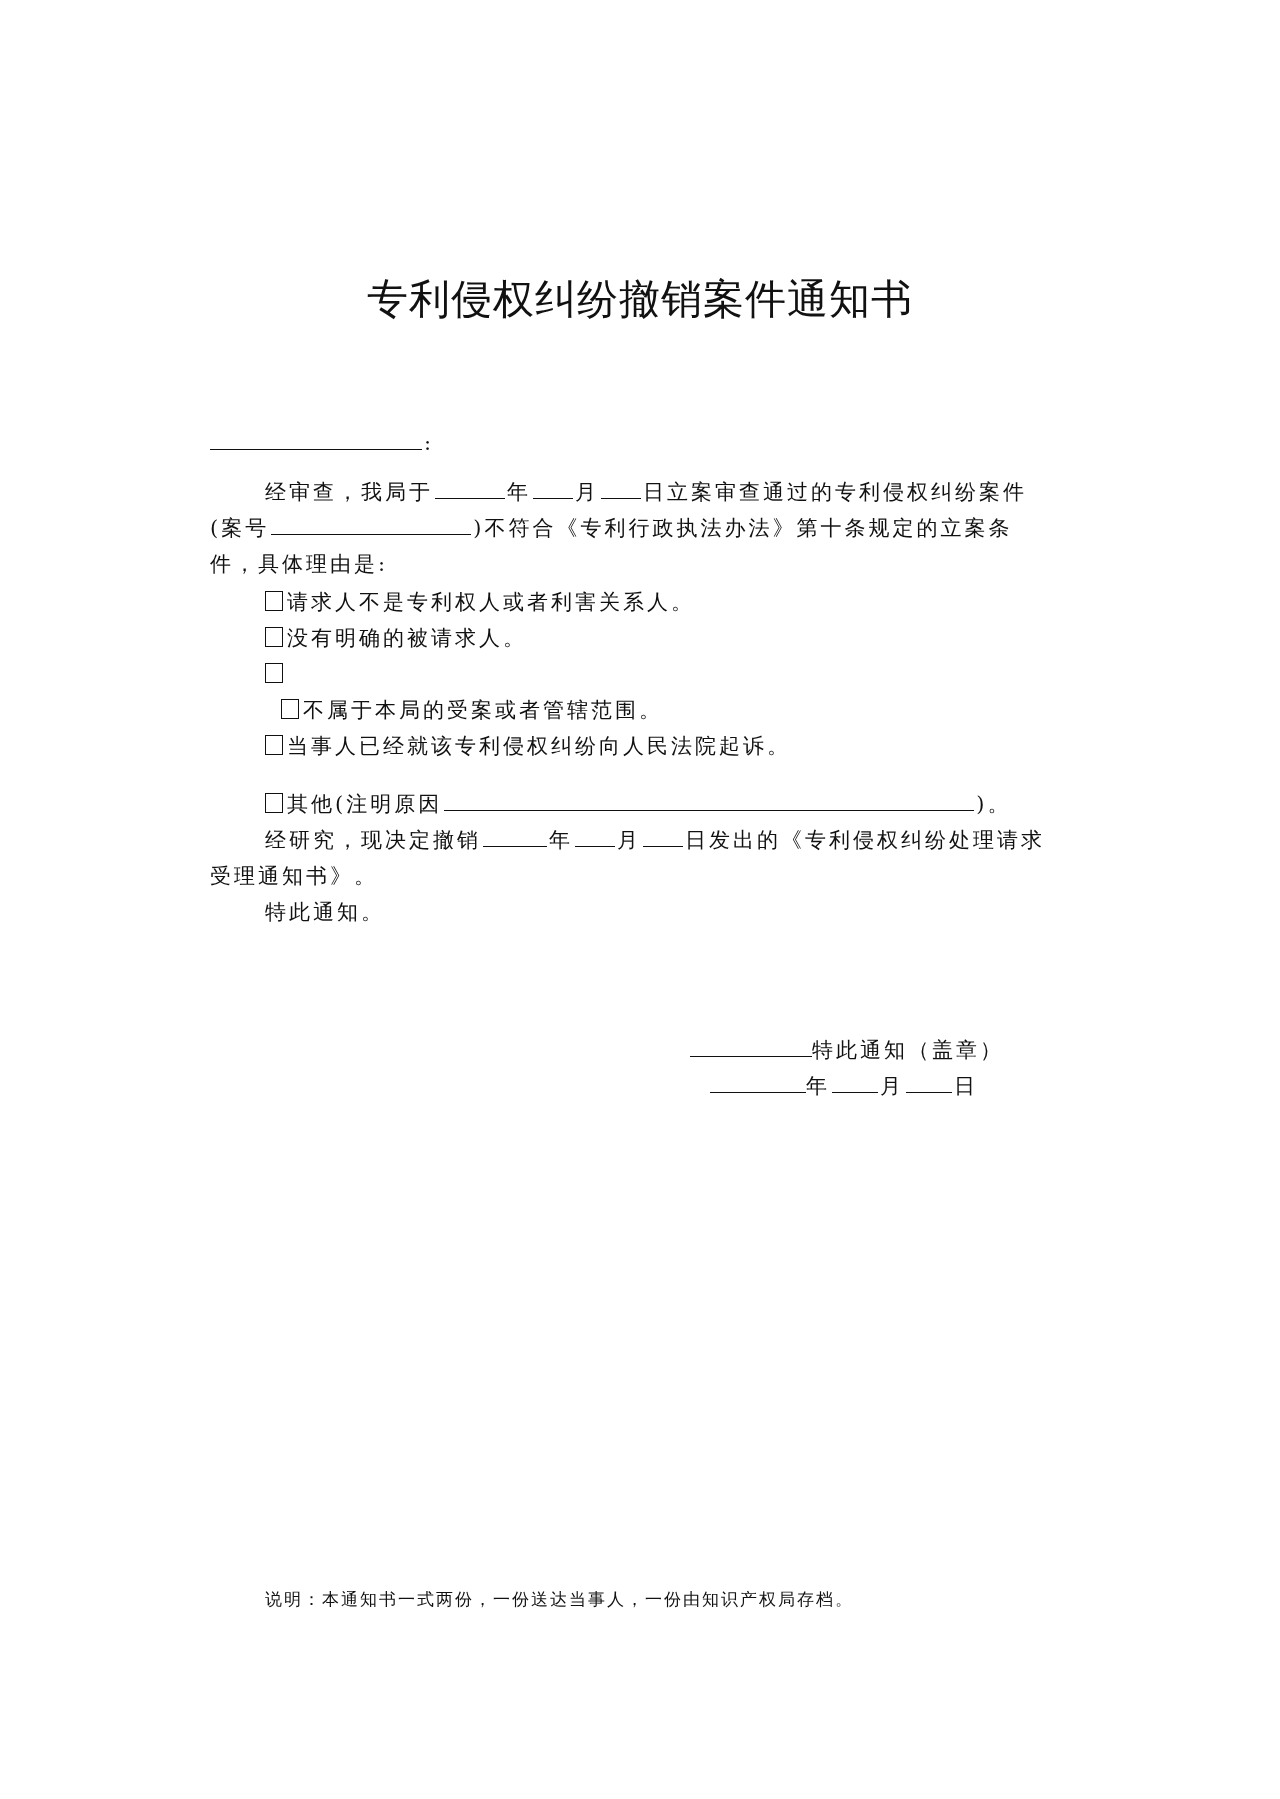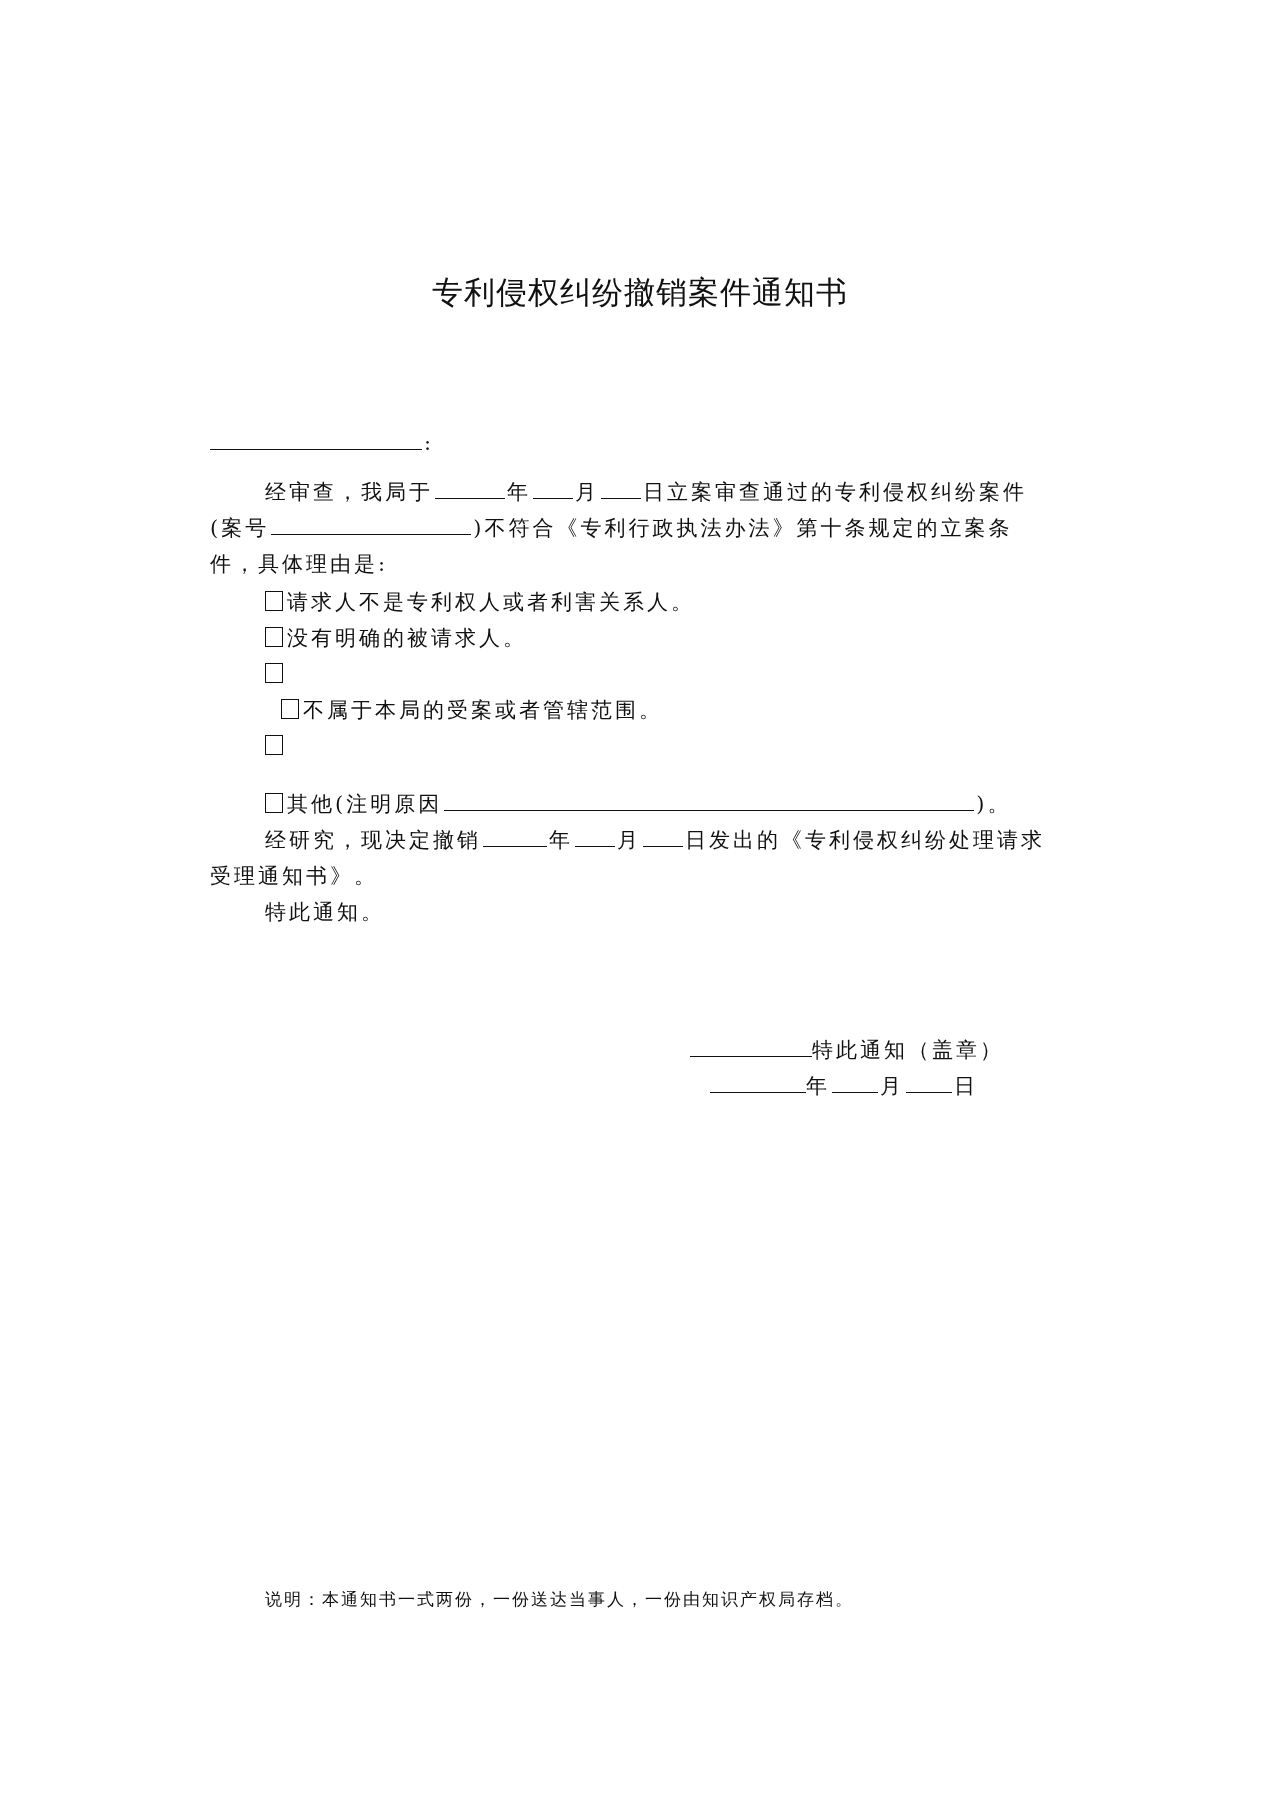--- a/index.html
+++ b/index.html
@@ -2,21 +2,21 @@
 <html><head>
   <meta charset="utf-8">
   <style>
     html, body { margin: 0; padding: 0; background: #ffffff; }
     body {
       width: 1280px; height: 1799px; position: relative; overflow: hidden;
       font-family: "DejaVu Serif", "Liberation Serif", serif; color: #111;
     }
     .title {
       position: absolute; top: 272px; left: 0; width: 1280px; text-align: center;
-      font-family: Liberation Sans, sans-serif; font-size: 31px; letter-spacing: 1px;
+      font-family: Liberation Sans, sans-serif; font-size: 41px; letter-spacing: 1px;
     }
     .line {
       position: absolute; left: 210px; font-size: 21px; line-height: 36px;
       white-space: nowrap; letter-spacing: 3px;
     }
     .indent { left: 265px; }
     .blank {
       display: inline-block; border-bottom: 1.5px solid #111; height: 22px;
       vertical-align: baseline; margin: 0 2px;
     }
@@ -43,21 +43,21 @@
 <div class="line" style="top:510px;">
   <span>(案号</span><span class="blank" style="width:200px;"></span><span>)不符合《专利行政执法办法》第十条规定的立案条</span>
 </div>
 
 <div class="line" style="top:546px;">件，具体理由是:</div>
 
 <div class="line indent" style="top:584px;"><span class="box"></span><span>请求人不是专利权人或者利害关系人。</span></div>
 <div class="line indent" style="top:620px;"><span class="box"></span><span>没有明确的被请求人。</span></div>
 <div class="line indent" style="top:656px;"><span class="box"></span></div>
 <div class="line indent" style="top:692px;padding-left:16px;"><span class="box"></span><span>不属于本局的受案或者管辖范围。</span></div>
-<div class="line indent" style="top:728px;"><span class="box"></span></div>
+<div class="line indent" style="top:728px;"><span class="box"></span><span>当事人已经就该专利侵权纠纷向人民法院起诉。</span></div>
 
 <div class="line indent" style="top:786px;">
   <span class="box"></span><span>其他(注明原因</span><span class="blank" style="width:530px;"></span><span>)。</span>
 </div>
 
 <div class="line indent" style="top:822px;">
   <span>经研究，现决定撤销</span><span class="blank" style="width:64px;"></span><span>年</span><span class="blank" style="width:40px;"></span><span>月</span><span class="blank" style="width:40px;"></span><span>日发出的《专利侵权纠纷处理请求</span>
 </div>
 
 <div class="line" style="top:858px;">受理通知书》。</div>

